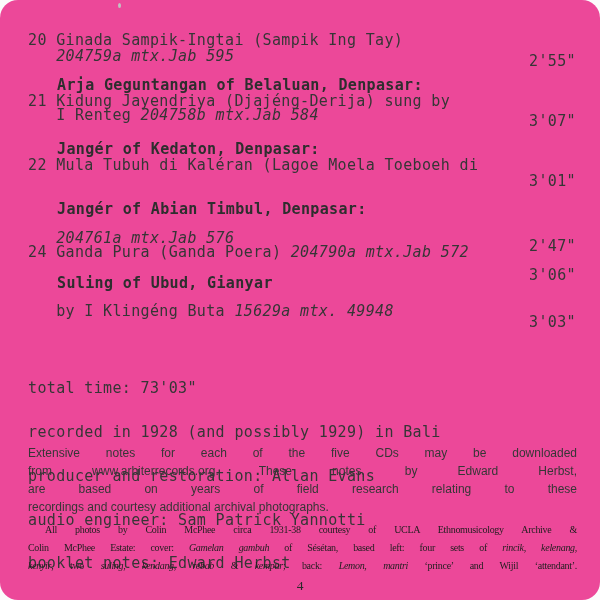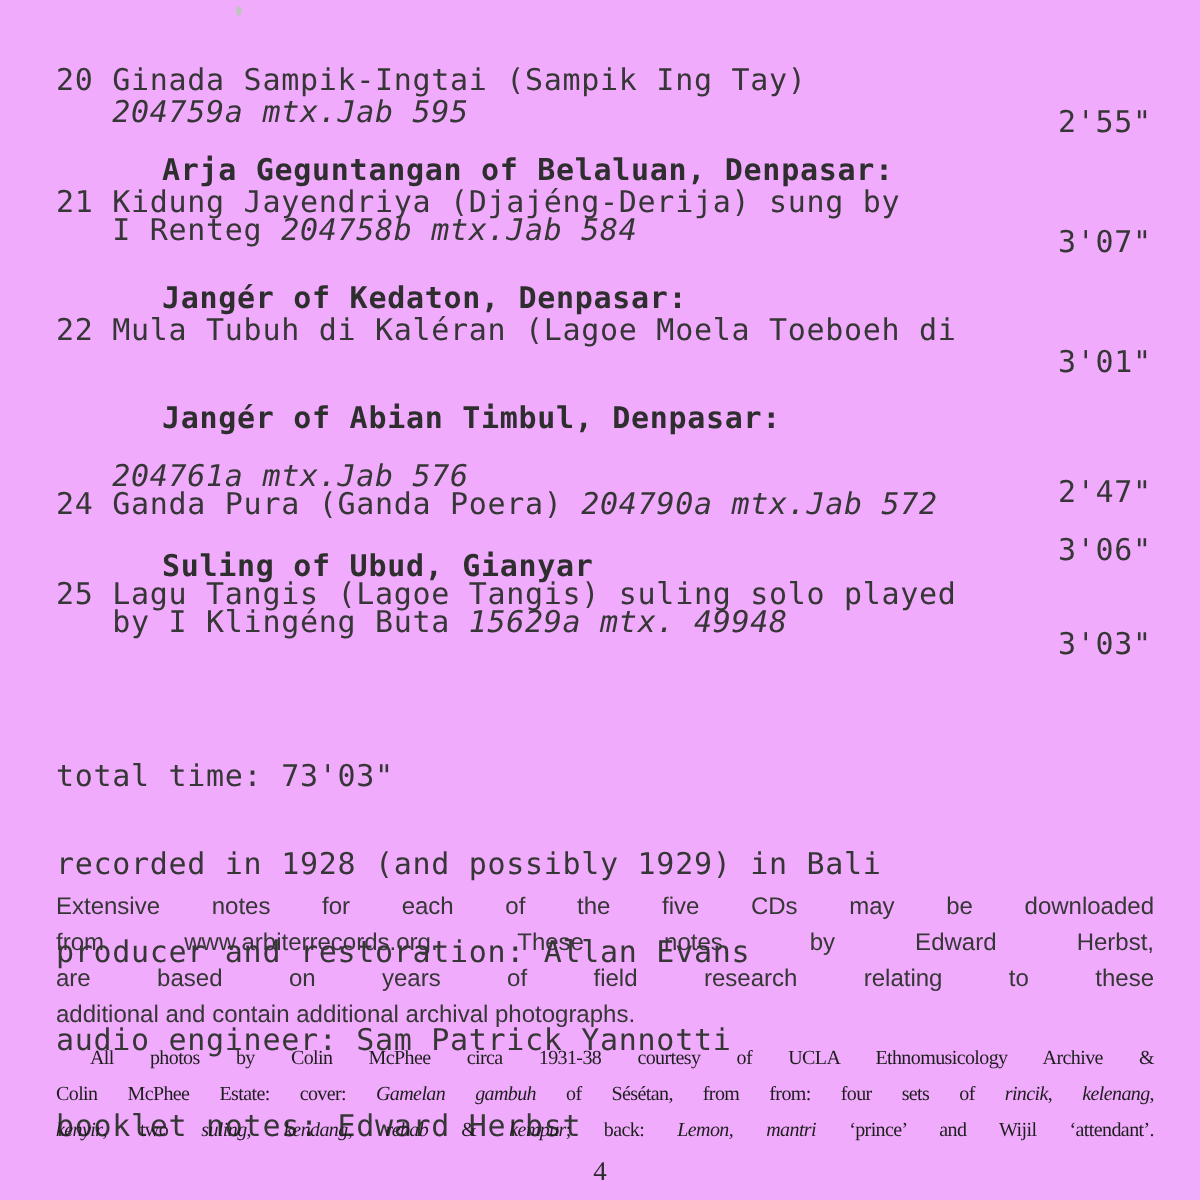--- a/index.html
+++ b/index.html
@@ -5,34 +5,35 @@
 <style>
   html, body { margin: 0; padding: 0; }
   body {
     width: 600px; height: 600px;
     background: #fbfbfb;
     position: relative;
     overflow: hidden;
   }
   .page {
     position: absolute; inset: 0;
-    background: #f0abfc;
+    background: #ec4899;
+    border-radius: 18px;
   }
   
   .mline {
     position: absolute;
     left: 28px;
     white-space: pre;
     font-family: "DejaVu Sans Mono", monospace;
     font-size: 15px;
     line-height: 14.5px;
     letter-spacing: 0.35px;
     color: #363636;
   }
-  .hdr { font-weight: bold; left: 57px; color: #2e2e2e; margin-left: 24px; }
+  .hdr { font-weight: bold; left: 57px; color: #2e2e2e; }
   .ital { font-style: italic; }
   .dur { left: 529px; }
   .credits {
     position: absolute; left: 28px; top: 352px;
     font-family: "DejaVu Sans Mono", monospace;
     font-size: 15px; line-height: 14.6px;
     letter-spacing: 0.35px; color: #363636;
     white-space: pre;
   }
   
@@ -100,36 +101,35 @@
   <div class="mline hdr" style="top:202px">Jangér of Abian Timbul, Denpasar:</div>
 
   <div class="mline ital" style="top:231px"><span>   204761a mtx.Jab 576</span></div>
   <div class="mline dur" style="top:239px">2'47"</div>
 
   <div class="mline" style="top:245px"><span>24 Ganda Pura (Ganda Poera) </span><span class="ital">204790a mtx.Jab 572</span></div>
   <div class="mline dur" style="top:268px">3'06"</div>
 
   <div class="mline hdr" style="top:276px">Suling of Ubud, Gianyar</div>
 
-  <div class="mline" style="top:290px">25 Lagu Tangis (Lagoe Tangis) suling solo played</div>
   <div class="mline" style="top:304px"><span>   by I Klingéng Buta </span><span class="ital">15629a mtx. 49948</span></div>
   <div class="mline dur" style="top:315px">3'03"</div>
 
   <div class="credits">
     <div>total time: 73'03"</div>
     <div>recorded in 1928 (and possibly 1929) in Bali</div>
     <div>producer and restoration: Allan Evans</div>
     <div>audio engineer: Sam Patrick Yannotti</div>
     <div>booklet notes: Edward Herbst</div>
   </div>
 
   <div class="pline" style="top:445px">Extensive notes for each of the five CDs may be downloaded</div>
   <div class="pline" style="top:463px">from www.arbiterrecords.org. These notes, by Edward Herbst,</div>
   <div class="pline" style="top:481px">are based on years of field research relating to these</div>
-  <div class="pline plast" style="top:499px">additional and contain additional archival photographs.</div>
+  <div class="pline plast" style="top:499px">recordings and courtesy additional archival photographs.</div>
 
   <div class="sline indent1" style="top:522px">All photos by Colin McPhee circa 1931-38 courtesy of UCLA Ethnomusicology Archive &amp;</div>
-  <div class="sline" style="top:540px"><span>Colin McPhee Estate: cover: </span><span class="ital">Gamelan gambuh</span><span> of Sésétan, from from: four sets of </span><span class="ital">rincik</span><span>, </span><span class="ital">kelenang</span><span>,</span></div>
+  <div class="sline" style="top:540px"><span>Colin McPhee Estate: cover: </span><span class="ital">Gamelan gambuh</span><span> of Sésétan, based left: four sets of </span><span class="ital">rincik</span><span>, </span><span class="ital">kelenang</span><span>,</span></div>
   <div class="sline" style="top:558px"><span class="ital">kenyir</span><span>, two </span><span class="ital">suling</span><span>, </span><span class="ital">kendang</span><span>, </span><span class="ital">rebab</span><span> &amp; </span><span class="ital">kempur</span><span>; back: </span><span class="ital">Lemon, mantri</span><span> ‘prince’ and Wijil ‘attendant’.</span></div>
 
   <div class="pagenum">4</div>
 
 </div>
 
 </body></html>

